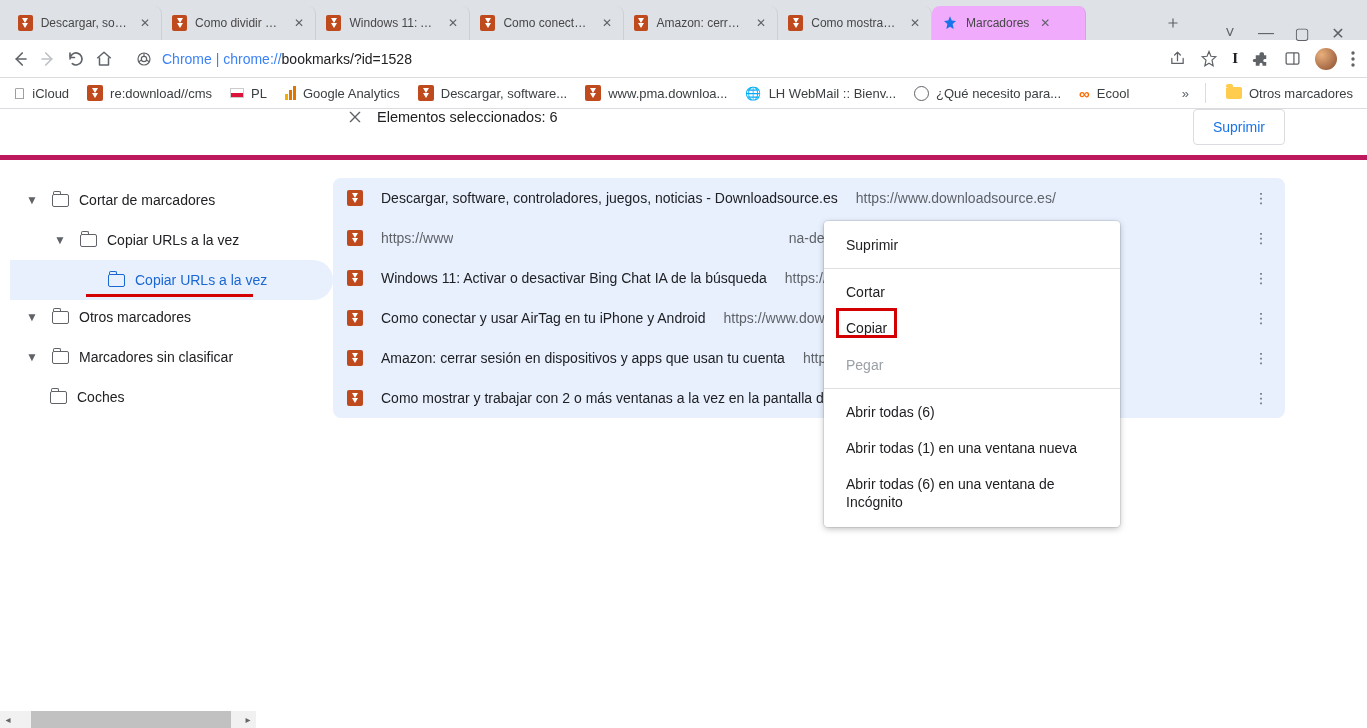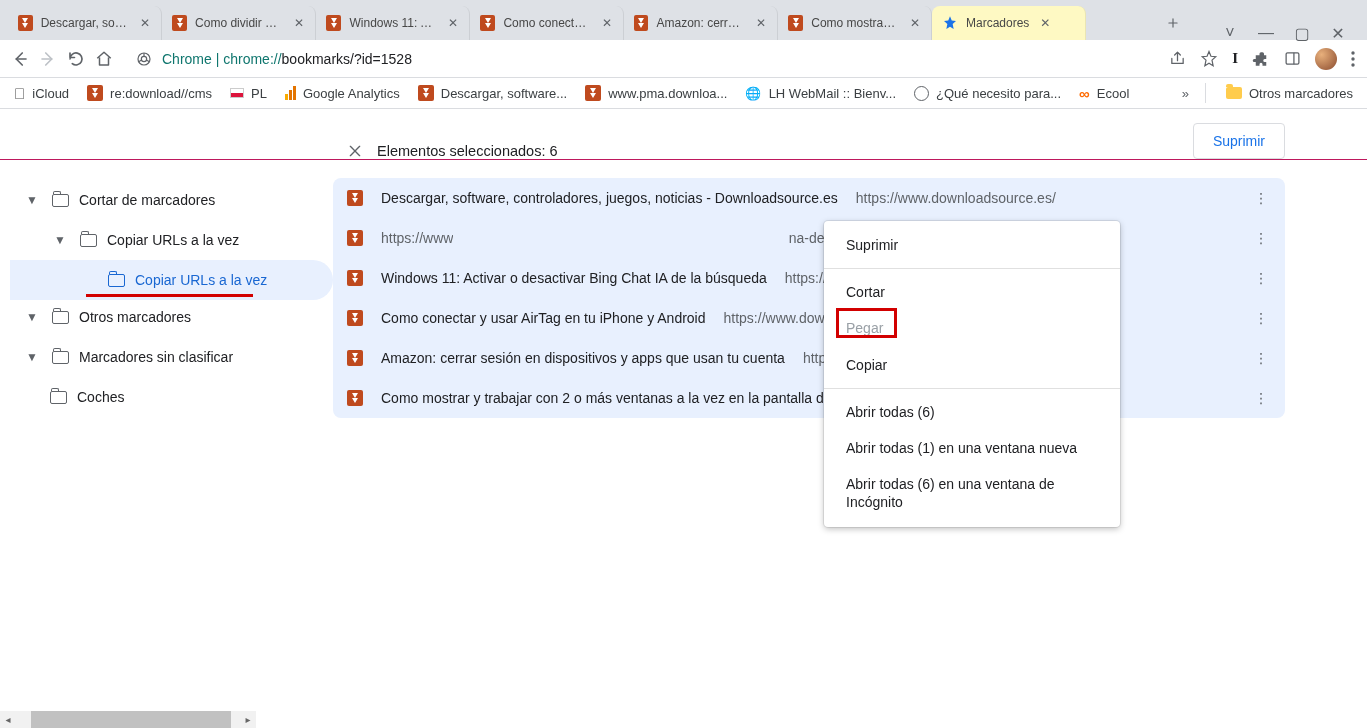--- a/index.html
+++ b/index.html
@@ -1,59 +1,59 @@
 <!DOCTYPE html>
 <html><head>
 <meta charset="utf-8">
 <style>
   *{box-sizing:border-box;margin:0;padding:0;font-family:"Segoe UI",Arial,sans-serif}
   body{width:1367px;height:728px;background:#fff;overflow:hidden;position:relative;font-size:13px;color:#333}
   
   .titlebar{height:40px;background:#dee1e6;display:flex;align-items:flex-end}
   .tabs{display:flex;flex:1;align-items:flex-end;height:100%;padding-left:8px}
   .tab{height:34px;display:flex;align-items:center;gap:8px;padding:0 8px 0 10px;min-width:0;max-width:154px;border-right:1px solid rgba(0,0,0,.08);border-top-left-radius:8px;border-top-right-radius:8px;font-size:12px;color:#474747;flex:1}
-  .tab.active{background:#fef9c3}
+  .tab.active{background:#f0abfc}
   .tab .favicon{width:16px;height:16px;display:flex;align-items:center;justify-content:center;flex:none}
   .tab .tlabel{white-space:nowrap;overflow:hidden;text-overflow:ellipsis}
   .tab .tclose{flex:none;width:16px;height:16px;display:flex;align-items:center;justify-content:center;color:#5f6368}
   .newtab{width:28px;height:28px;margin:0 6px 3px 6px;display:flex;align-items:center;justify-content:center;color:#5f6368;border-radius:50%}
   .winctrl{display:flex;gap:22px;padding:6px 22px 0 30px;color:#5f6368}
   .winctrl span{width:14px;height:14px;display:flex;align-items:center;justify-content:center;font-size:16px}
   .icon-ds{width:16px;height:16px;background:#bf4a1e;border-radius:2px;position:relative;color:#fff;font-size:10px;display:flex;align-items:center;justify-content:center}
   .icon-ds::after{content:"";position:absolute;width:0;height:0;border-left:3px solid transparent;border-right:3px solid transparent;border-bottom:5px solid #fff;transform:rotate(180deg);top:3px}
   .icon-ds::before{content:"";position:absolute;width:0;height:0;border-left:3px solid transparent;border-right:3px solid transparent;border-bottom:5px solid #fff;transform:rotate(180deg);top:8px}
   .icon-star-blue{color:#1a73e8}
   
   .toolbar{height:38px;background:#fff;display:flex;align-items:center;padding:0 6px;border-bottom:1px solid #dadce0}
   .navbtn{width:28px;height:28px;display:flex;align-items:center;justify-content:center;color:#5f6368;border-radius:50%}
   .navbtn.off{color:#bdc1c6}
   .omni{flex:1;height:28px;margin:0 8px;display:flex;align-items:center;gap:10px;padding:0 10px;font-size:14px;color:#5f6368}
   .omni .addr{color:#202124}
-  .omni .addr .muted{color:#0f766e}
+  .omni .addr .muted{color:#3b82f6}
   .toolicons{display:flex;align-items:center;gap:14px;padding:0 6px}
   .avatar{width:22px;height:22px;border-radius:50%;background:radial-gradient(circle at 30% 30%,#e8b07c,#8a4b2e)}
   
   .bookbar{height:31px;border-bottom:1px solid #dadce0;display:flex;align-items:center;padding:0 10px;gap:10px;font-size:13px;color:#3c4043}
   .bookbar .bm{display:flex;align-items:center;gap:7px;padding:0 4px}
   .bookbar .spacer{flex:1}
   .folder-ic{width:16px;height:12px;background:#ffcc4d;border-radius:2px;position:relative}
   .folder-ic::before{content:"";position:absolute;width:7px;height:3px;background:#ffcc4d;top:-3px;left:0;border-radius:2px 2px 0 0}
   .ic-apple{font-size:15px;color:#555}
   .ic-analytics{display:flex;align-items:flex-end;gap:1px}
   .ic-analytics i{width:3px;background:#f9ab00}
   .ic-analytics i:nth-child(1){height:6px}
   .ic-analytics i:nth-child(2){height:10px;background:#e37400}
   .ic-analytics i:nth-child(3){height:14px;background:#e37400}
   .ic-globe{width:15px;height:15px;border:1.5px solid #5f6368;border-radius:50%;position:relative}
   .ic-flag{width:14px;height:10px;background:linear-gradient(180deg,#fff 50%,#dc143c 50%);border:1px solid #ccc}
   .ic-lh{font-size:13px}
   .ic-ecool{color:#ff6a00;font-weight:700;font-size:15px}
   .chev{font-size:13px;color:#5f6368}
   
-  .selbar{height:51px;border-bottom:1px solid #be185d;display:flex;align-items:flex-end;padding-left:333px}
+  .selbar{height:51px;border-bottom:5px solid #be185d;display:flex;align-items:flex-start;padding-left:333px}
   .selbar .xbtn{width:44px;display:flex;justify-content:center;color:#5f6368;font-size:18px}
   .selbar .seltext{font-size:14.5px;color:#202124}
   .selbar .right{margin-left:auto;margin-right:82px}
   .suprbtn{border:1px solid #dadce0;border-radius:4px;padding:9px 19px;color:#1a73e8;background:#fff;font-size:14px}
   
   .main{display:flex;height:calc(100% - 167px);position:relative}
   .sidebar{width:333px;padding:20px 0 0 10px}
   .tree-row{height:40px;display:flex;align-items:center;gap:10px;padding-left:12px;font-size:14px;color:#202124;border-radius:0 20px 20px 0}
   .tree-row.selected{background:#e8f0fe;color:#1967d2}
   .tree-row .arrow{width:20px;text-align:center;color:#5f6368;font-size:12px}
@@ -339,22 +339,22 @@
           <span class="more">⋮</span>
         </div>
       </div>
   </div>
 </div>
 
 <div class="ctxmenu" id="ctxmenu">
     <div class="mi">Suprimir</div>
     <div class="sep"></div>
     <div class="mi">Cortar</div>
+    <div class="mi">Copiar</div>
     <div class="mi disabled">Pegar</div>
-    <div class="mi">Copiar</div>
     <div class="sep"></div>
     <div class="mi">Abrir todas (6)</div>
     <div class="mi">Abrir todas (1) en una ventana nueva</div>
     <div class="mi">Abrir todas (6) en una ventana de Incógnito</div>
   </div>
 <div class="redbox"></div>
 
 <div class="hscroll">
   <div class="arrow">◂</div>
   <div class="track">

